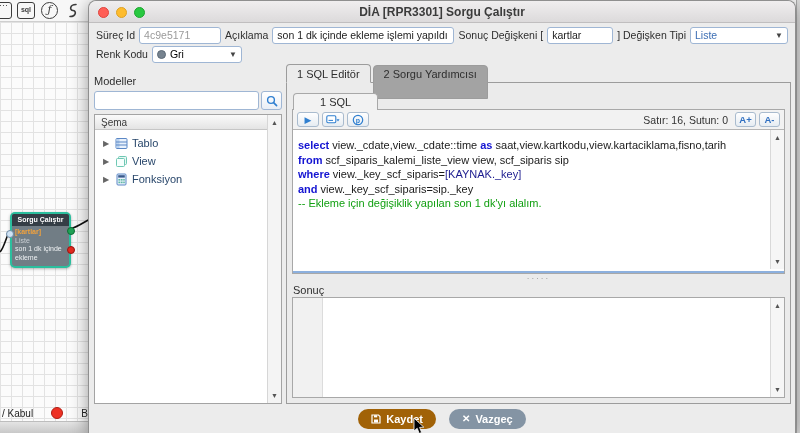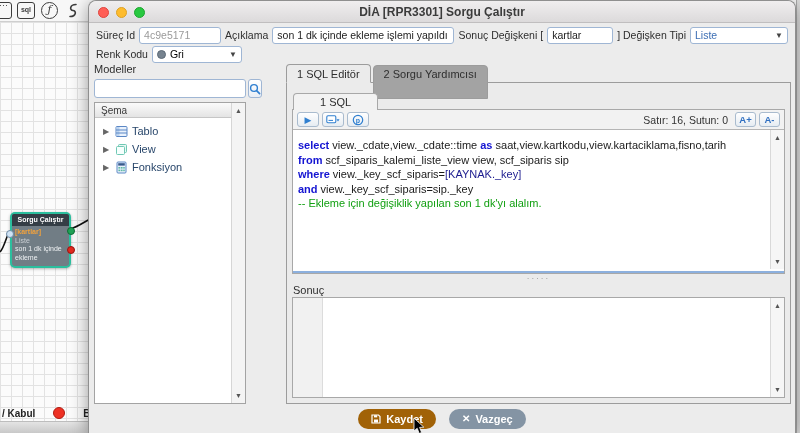--- a/index.html
+++ b/index.html
@@ -24,21 +24,21 @@
   .flow-node-header { height:12px; background:#343e46; border-radius:2px 2px 0 0; color:#fff; font-size:7px; font-weight:bold; text-align:center; line-height:12px; white-space:nowrap; }
   .flow-node-body { padding:2px 3px; font-size:7px; line-height:8.5px; }
   .node-var { color:#f2a23c; font-weight:bold; }
   .node-type { color:#c9ced3; }
   .node-desc { color:#eef1f3; }
   .port { position:absolute; width:8px; height:8px; border-radius:50%; }
   .port-in   { left:-6px; top:16px; background:#cfe3f5; border:1px solid #6f8aa5; }
   .port-out-ok  { right:-6px; top:13px; background:#21a356; border:1px solid #0f6d36; }
   .port-out-err { right:-6px; top:32px; background:#e22a1f; border:1px solid #991410; }
 
-  .legend { position:absolute; left:2px; top:405px; height:16px; display:flex; align-items:center; gap:18px; font-size:10px; color:#222; white-space:nowrap;font-weight:bold; }
+  .legend { position:absolute; left:2px; top:405px; height:16px; display:flex; align-items:center; gap:18px; font-size:10px; color:#222; white-space:nowrap; }
   .legend-dot { width:12px; height:12px; border-radius:50%; background:#ee3124; border:1px solid #b01c12; }
   .bottom-strip { position:absolute; left:0; top:421px; width:88px; height:12px; background:linear-gradient(#e4e4e4,#c8c8c8); border-top:1px solid #bdbdbd; }
   .right-strip { position:absolute; right:0; top:0; width:4px; height:433px; background:#dcdcdc; border-left:1px solid #ababab; }
 
   
   .dialog { position:absolute; left:88px; top:0; width:708px; height:433px; background:#ececec; border:1px solid #8f8f8f; border-bottom:none; border-radius:8px 8px 0 0; box-shadow:0 4px 18px rgba(0,0,0,.4); }
   .titlebar { position:absolute; left:0; right:0; top:0; height:22px; background:linear-gradient(#f0eeef,#dcdadb); border-bottom:1px solid #c0bebf; border-radius:8px 8px 0 0; }
   .traffic { position:absolute; top:5.5px; width:11px; height:11px; border-radius:50%; }
   .t-red{ left:9px; background:#ff5f57; border:.5px solid #e0443e;} .t-yellow{ left:27px; background:#febc2e; border:.5px solid #dea123;} .t-green{ left:45px; background:#28c840; border:.5px solid #1da72f;}
   .win-title { position:absolute; left:0; right:0; top:0; line-height:22px; text-align:center; font-size:12px; font-weight:bold; color:#3b3b3b; }
@@ -51,21 +51,21 @@
   .dim-input { color:#9a9a9a; }
   .w-surec{ width:82px; } .w-aciklama{ flex:1; min-width:120px; } .w-kartlar{ width:66px; }
   .dselect { height:17px; border:1px solid #9fb6d4; border-radius:3px; background:#fff; display:flex; align-items:center; font-size:10.5px; padding:0 4px; gap:4px; }
   .w-tipi{ width:98px; } .w-renk{ width:90px; }
   .dselect .sel-text { flex:1; }
   .blue-text { color:#3c6eb4; }
   .sel-arrow { font-size:8px; color:#444; }
   .color-dot { width:9px; height:9px; border-radius:50%; background:#76838f; border:1px solid #5c6a77; }
 
   
-  .left-panel { position:absolute; left:5px; top:62px; width:152px; bottom:29px; }
+  .left-panel { position:absolute; left:5px; top:74px; width:188px; bottom:29px; }
   .panel-title { font-size:11px; color:#2e2e2e; height:13px; }
   .search-row { display:flex; margin-top:3px; gap:2px; }
   .search-input { flex:1; height:19px; border:1px solid #9fb6d4; border-radius:3px; background:#fff; padding:0 4px; font-size:11px; }
   .search-btn { width:21px; height:19px; background:linear-gradient(#fff,#e9eef5); border:1px solid #9fb6d4; border-radius:3px; display:flex; align-items:center; justify-content:center; }
   .tree { position:absolute; left:0; right:0; top:39px; bottom:0; background:#fff; border:1px solid #a3a3a3; overflow:hidden; }
   .tree-header { height:15px; background:linear-gradient(#fafafa,#e4e4e4); border-bottom:1px solid #c6c6c6; font-size:10px; color:#3a3a3a; padding-left:6px; line-height:15px; }
   .tree-scroll { position:absolute; right:0; top:0; bottom:0; width:14px; background:#f4f4f4; border-left:1px solid #d6d6d6; }
   .scroll-arrow { position:absolute; left:0; width:13px; height:13px; font-size:7px; color:#555; text-align:center; line-height:13px; }
   .sa-up{ top:1px; } .sa-down{ bottom:1px; }
   .tree-items { padding-top:4px; }

